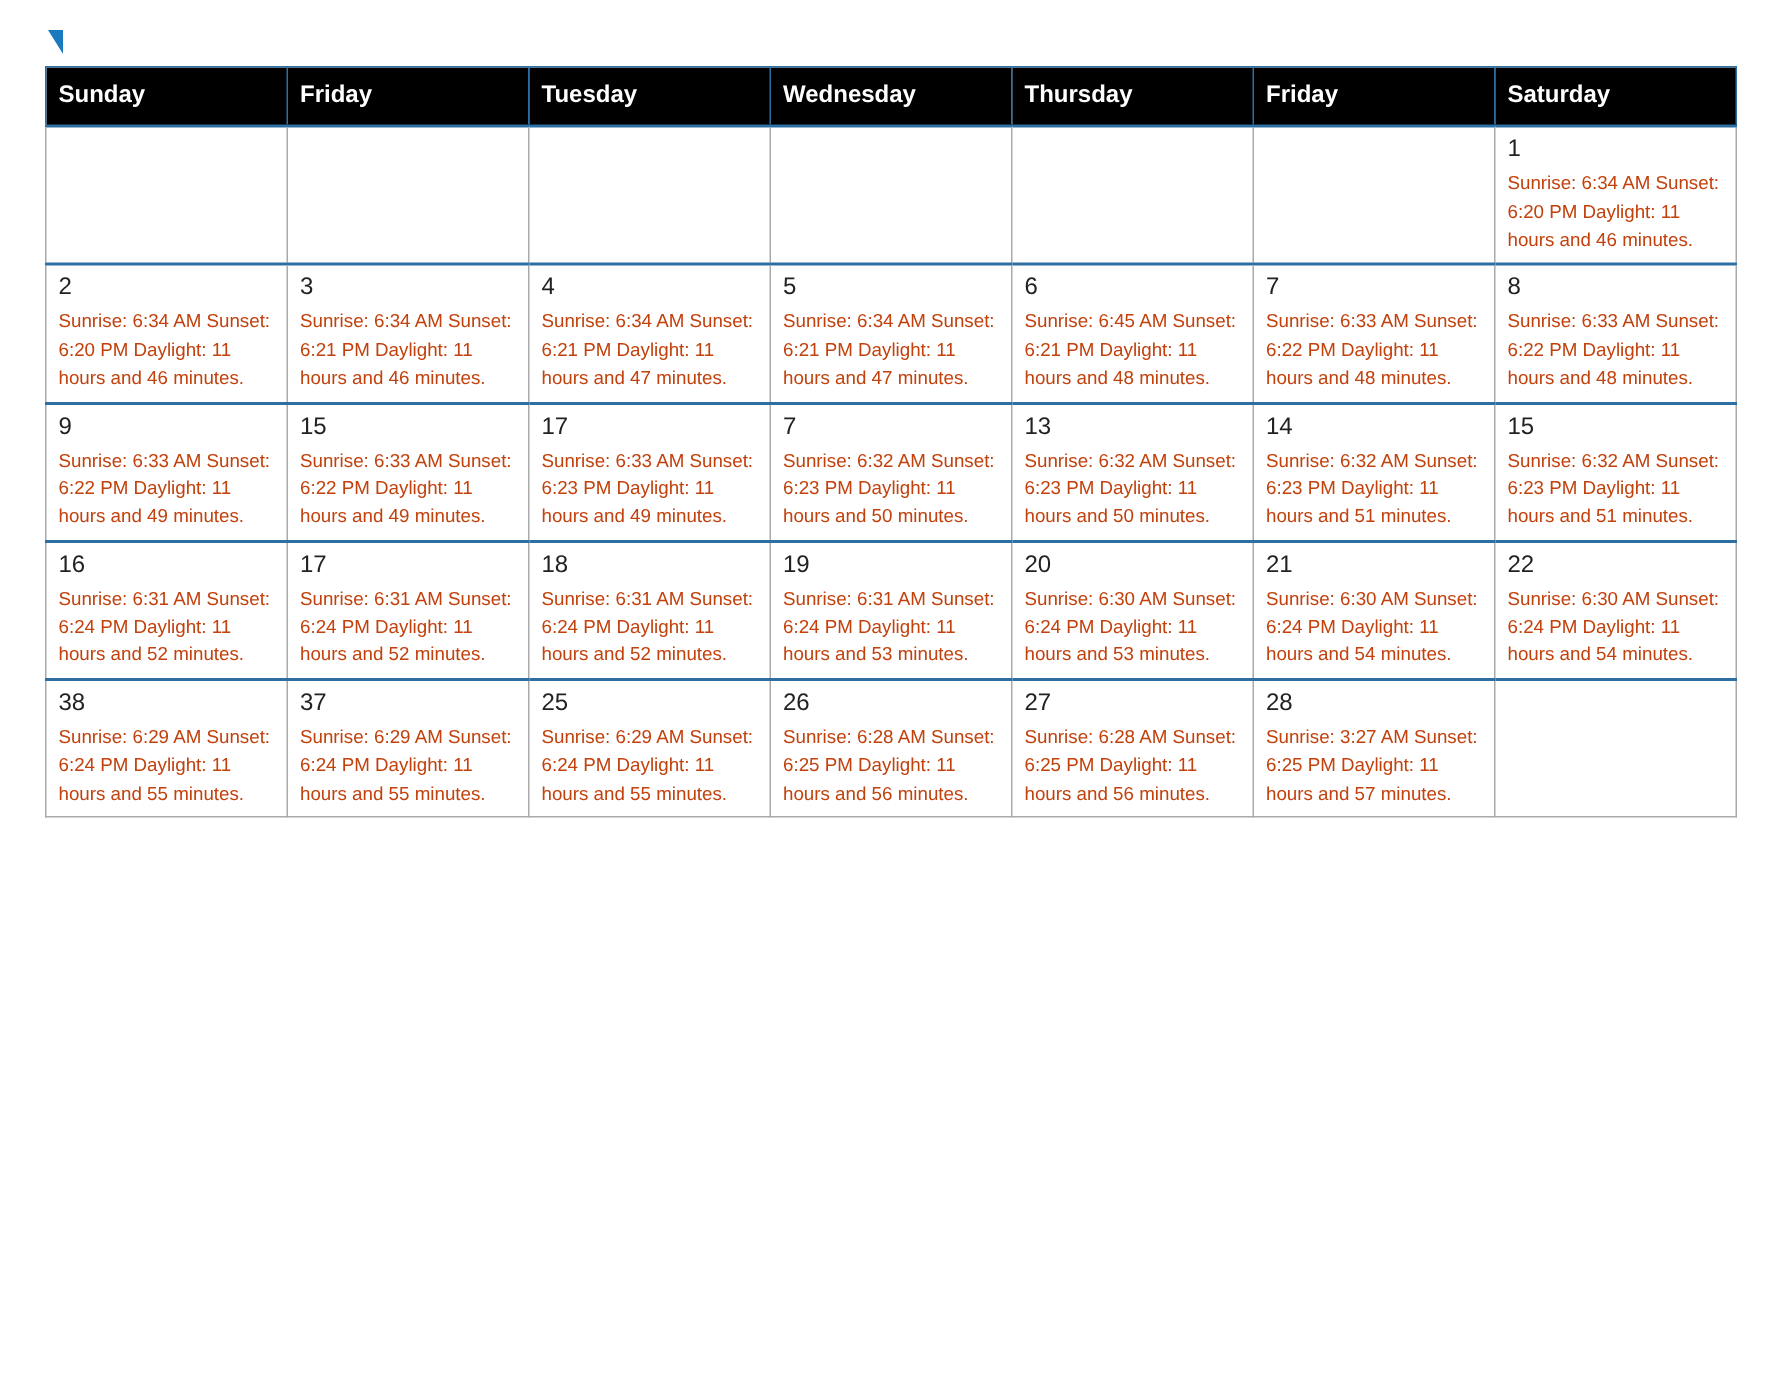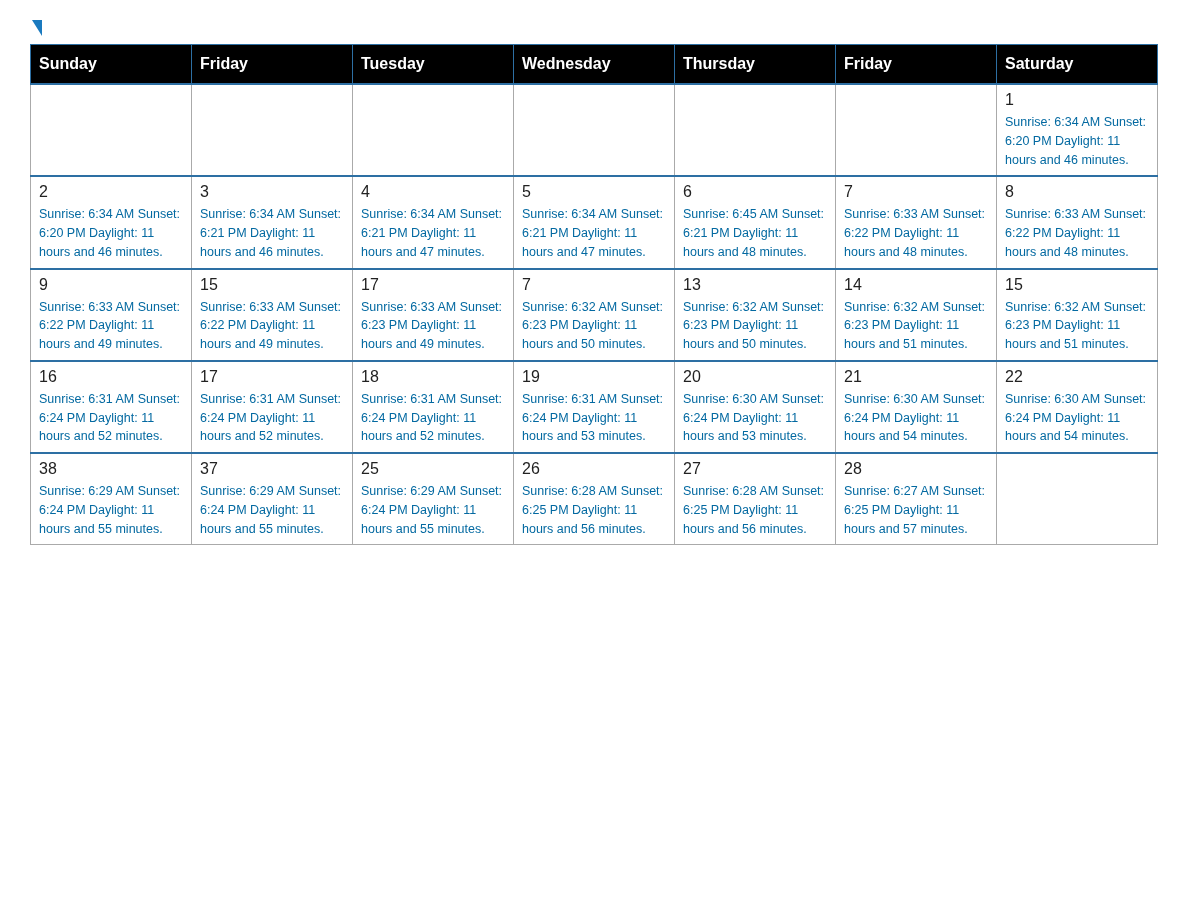--- a/index.html
+++ b/index.html
@@ -84,21 +84,21 @@
     }
     .day-number {
       font-size: 16px;
       font-weight: normal;
       color: #222;
       display: block;
       margin-bottom: 4px;
     }
     .day-info {
       font-size: 12.5px;
-      color: #0369a1;
+      color: #c2410c;
       line-height: 1.5;
     }
     .empty-cell {
       background: #fff;
       min-height: 110px;
     }
     .calendar tbody tr:last-child td {
       min-height: 100px;
     }
   </style>
@@ -306,20 +306,20 @@
 Daylight: 11 hours and 56 minutes.</div>
         </td>
         <td>
           <span class="day-number">27</span>
           <div class="day-info">Sunrise: 6:28 AM
 Sunset: 6:25 PM
 Daylight: 11 hours and 56 minutes.</div>
         </td>
         <td>
           <span class="day-number">28</span>
-          <div class="day-info">Sunrise: 6:27 AM
+          <div class="day-info">Sunrise: 3:27 AM
 Sunset: 6:25 PM
 Daylight: 11 hours and 57 minutes.</div>
         </td>
         <td class="empty-cell"></td>
       </tr>
     </tbody>
 </table>
 
 </body></html>

